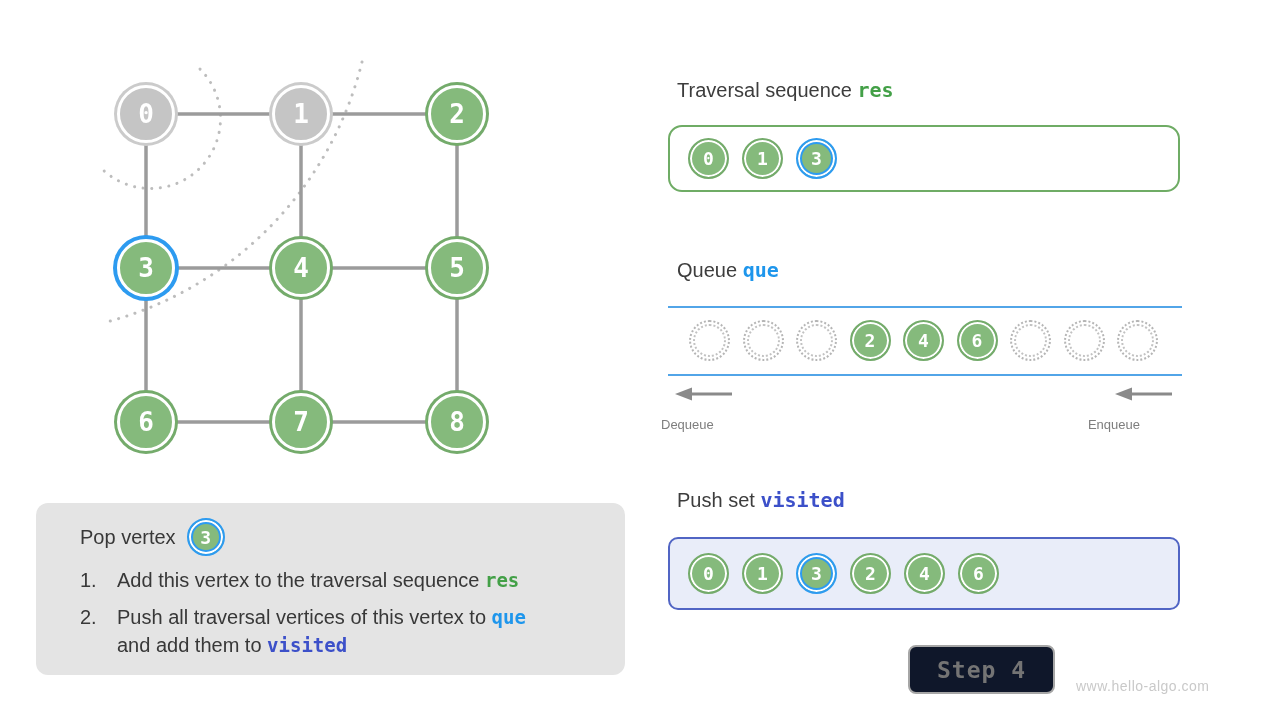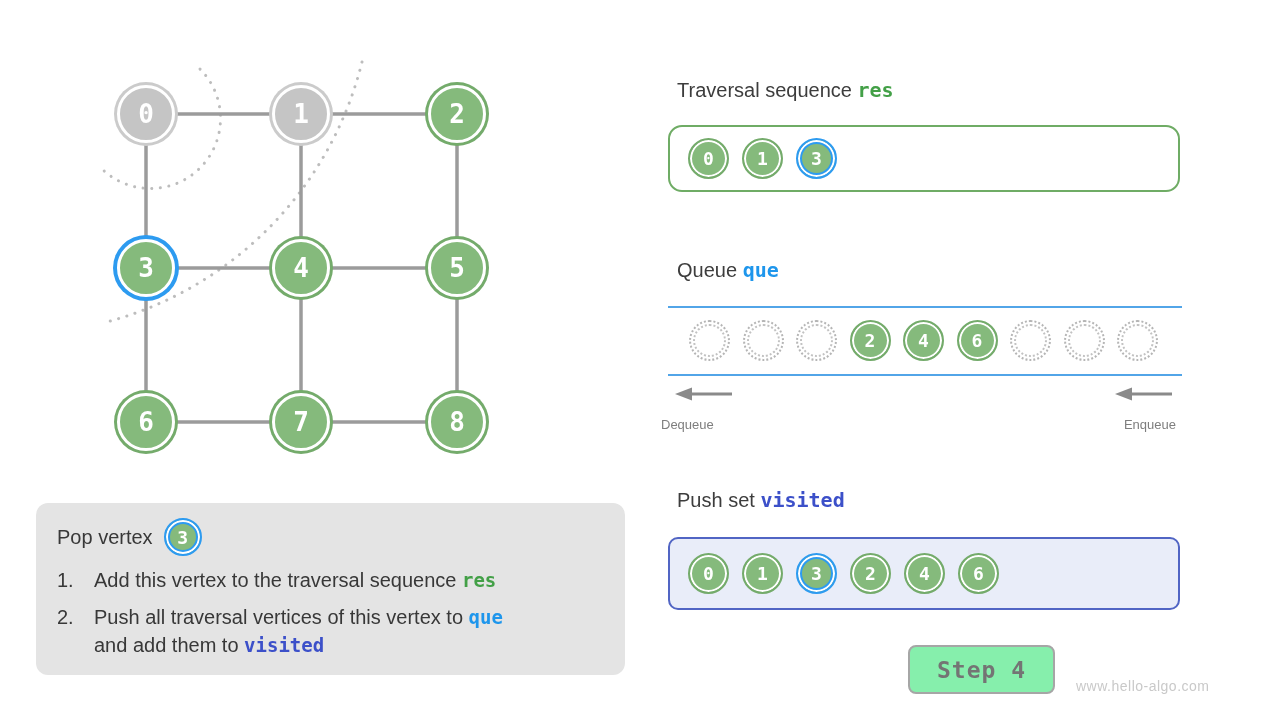--- a/index.html
+++ b/index.html
@@ -52,29 +52,29 @@
   #queue-slots{position:absolute;left:689px;top:320px;display:flex;gap:12.5px;}
   .arrow{position:absolute;}
   .qlabel{position:absolute;top:417px;font-size:13px;color:#7e7e7e;}
 
   #hash-box{position:absolute;left:668px;top:537px;width:512px;height:73px;box-sizing:border-box;
     background:var(--hash-box-bg);border:2px solid var(--hash-box-border);border-radius:10px;}
   #hash-items{position:absolute;left:688px;top:537px;height:73px;display:flex;align-items:center;gap:13px;}
 
   
   #expl{position:absolute;left:36px;top:503px;width:589px;height:172px;box-sizing:border-box;
-    background:#e4e4e4;border-radius:12px;padding:15px 18px 0 21px;color:#383838;}
+    background:#e4e4e4;border-radius:12px;padding:15px 18px 0 44px;color:#383838;}
   .expl-line1{display:flex;align-items:center;gap:11px;font-size:20px;margin-bottom:10px;}
   .badge{width:38px;height:38px;font-size:18px;}
   .expl-item{display:flex;margin-top:9px;font-size:20px;line-height:28px;}
   .expl-num{width:37px;flex:0 0 auto;}
   .expl-item .code{font-size:19px;}
 
   #step-btn{position:absolute;left:908px;top:645px;width:147px;height:49px;box-sizing:border-box;
-    background:#86efac;border:2px solid #a6a6a6;border-radius:8px;
+    background:#0f172a;border:2px solid #a6a6a6;border-radius:8px;
     display:flex;align-items:center;justify-content:center;
     font-family:"DejaVu Sans Mono",monospace;font-weight:bold;font-size:23px;color:#747474;letter-spacing:1px;}
   #watermark{position:absolute;left:1076px;top:678px;
     font-family:Liberation Sans, sans-serif;font-size:14px;color:#c9c9c9;letter-spacing:0.5px;}
 </style>
 </head>
 <body>
 
 <div id="graph">
   <svg id="edges-svg" width="640" height="480">
@@ -154,21 +154,21 @@
 
 <svg class="arrow" style="left:672px;top:385px;" width="64" height="18">
   <line x1="60" y1="9" x2="16" y2="9" stroke="#8a8a8a" stroke-width="3"></line>
   <polygon points="3,9 20,2.5 20,15.5" fill="#8a8a8a"></polygon>
 </svg>
 <svg class="arrow" style="left:1112px;top:385px;" width="64" height="18">
   <line x1="60" y1="9" x2="16" y2="9" stroke="#8a8a8a" stroke-width="3"></line>
   <polygon points="3,9 20,2.5 20,15.5" fill="#8a8a8a"></polygon>
 </svg>
 <div class="qlabel" style="left:661px;">Dequeue</div>
-<div class="qlabel" style="left:1088px;width:88px;text-align:right;">Enqueue</div>
+<div class="qlabel" style="left:1052px;width:88px;text-align:right;">Enqueue</div>
 
 <div class="sec-title" style="left:677px;top:488px;">
   <span>Push set</span>
   <span class="mono code c-visited">visited</span>
 </div>
 <div id="hash-box"></div>
 <div id="hash-items">
     <div class="circle-sm green">0</div>
     <div class="circle-sm green">1</div>
     <div class="circle-sm current">3</div>

